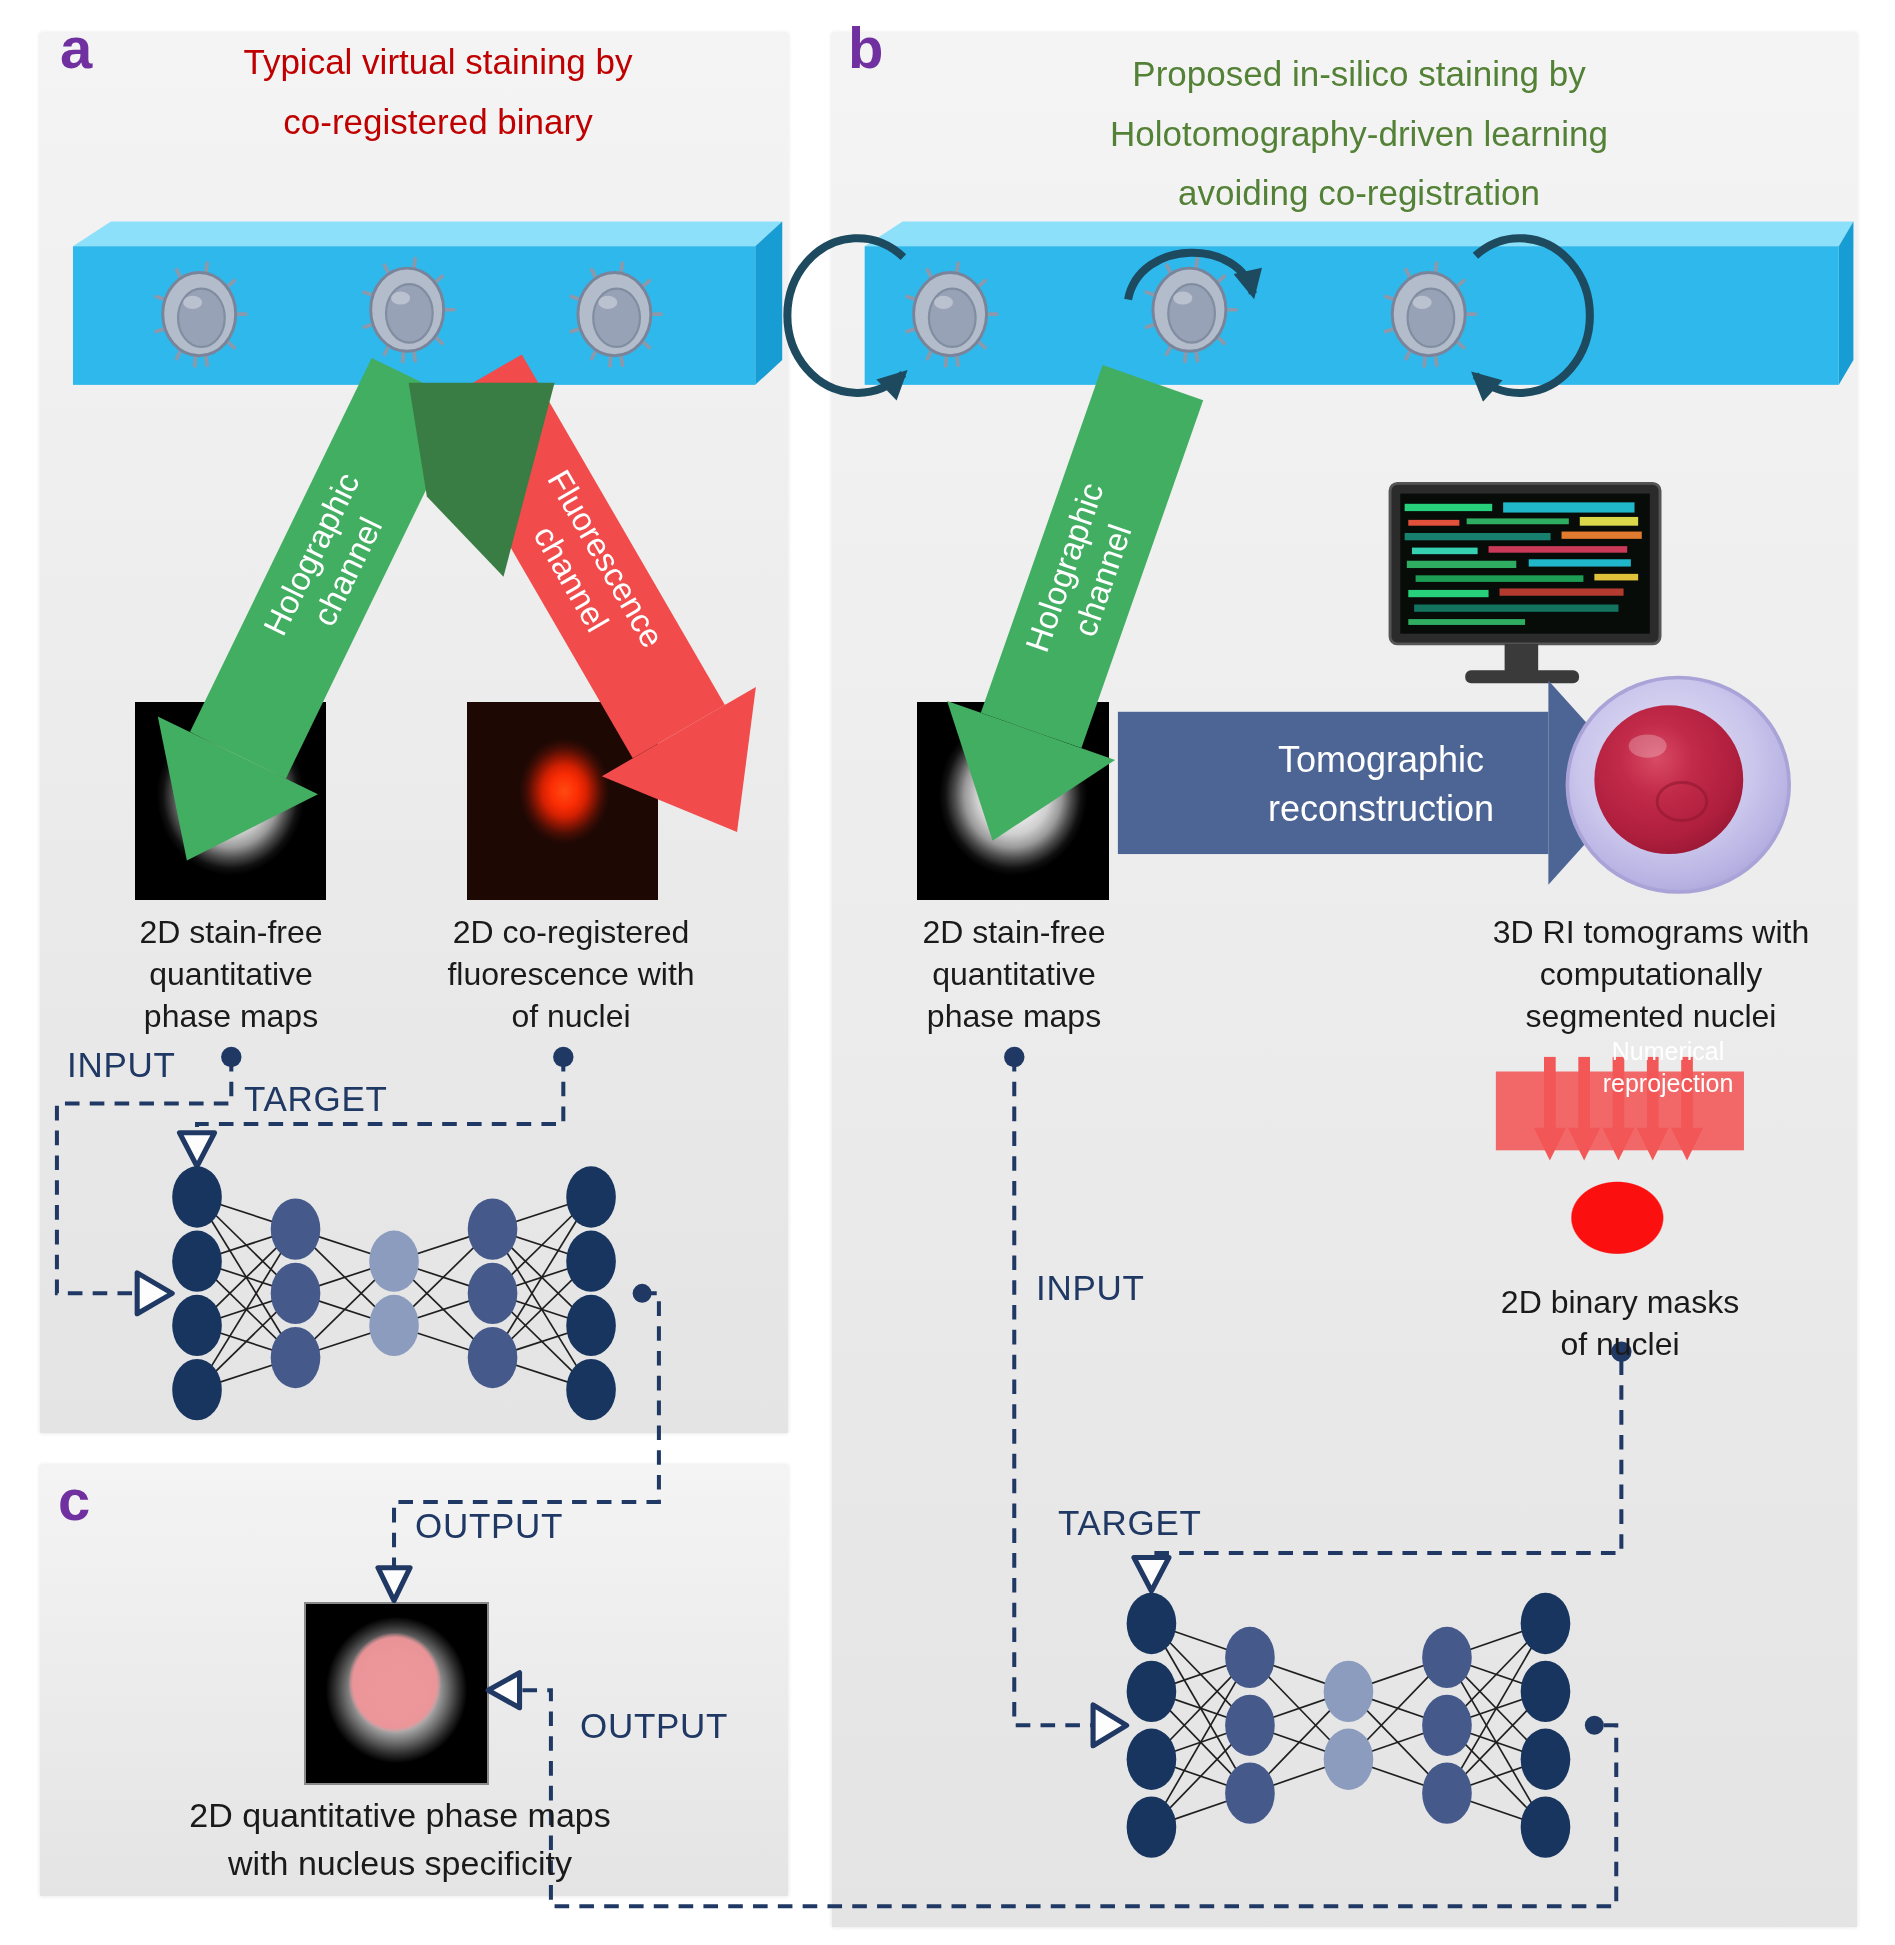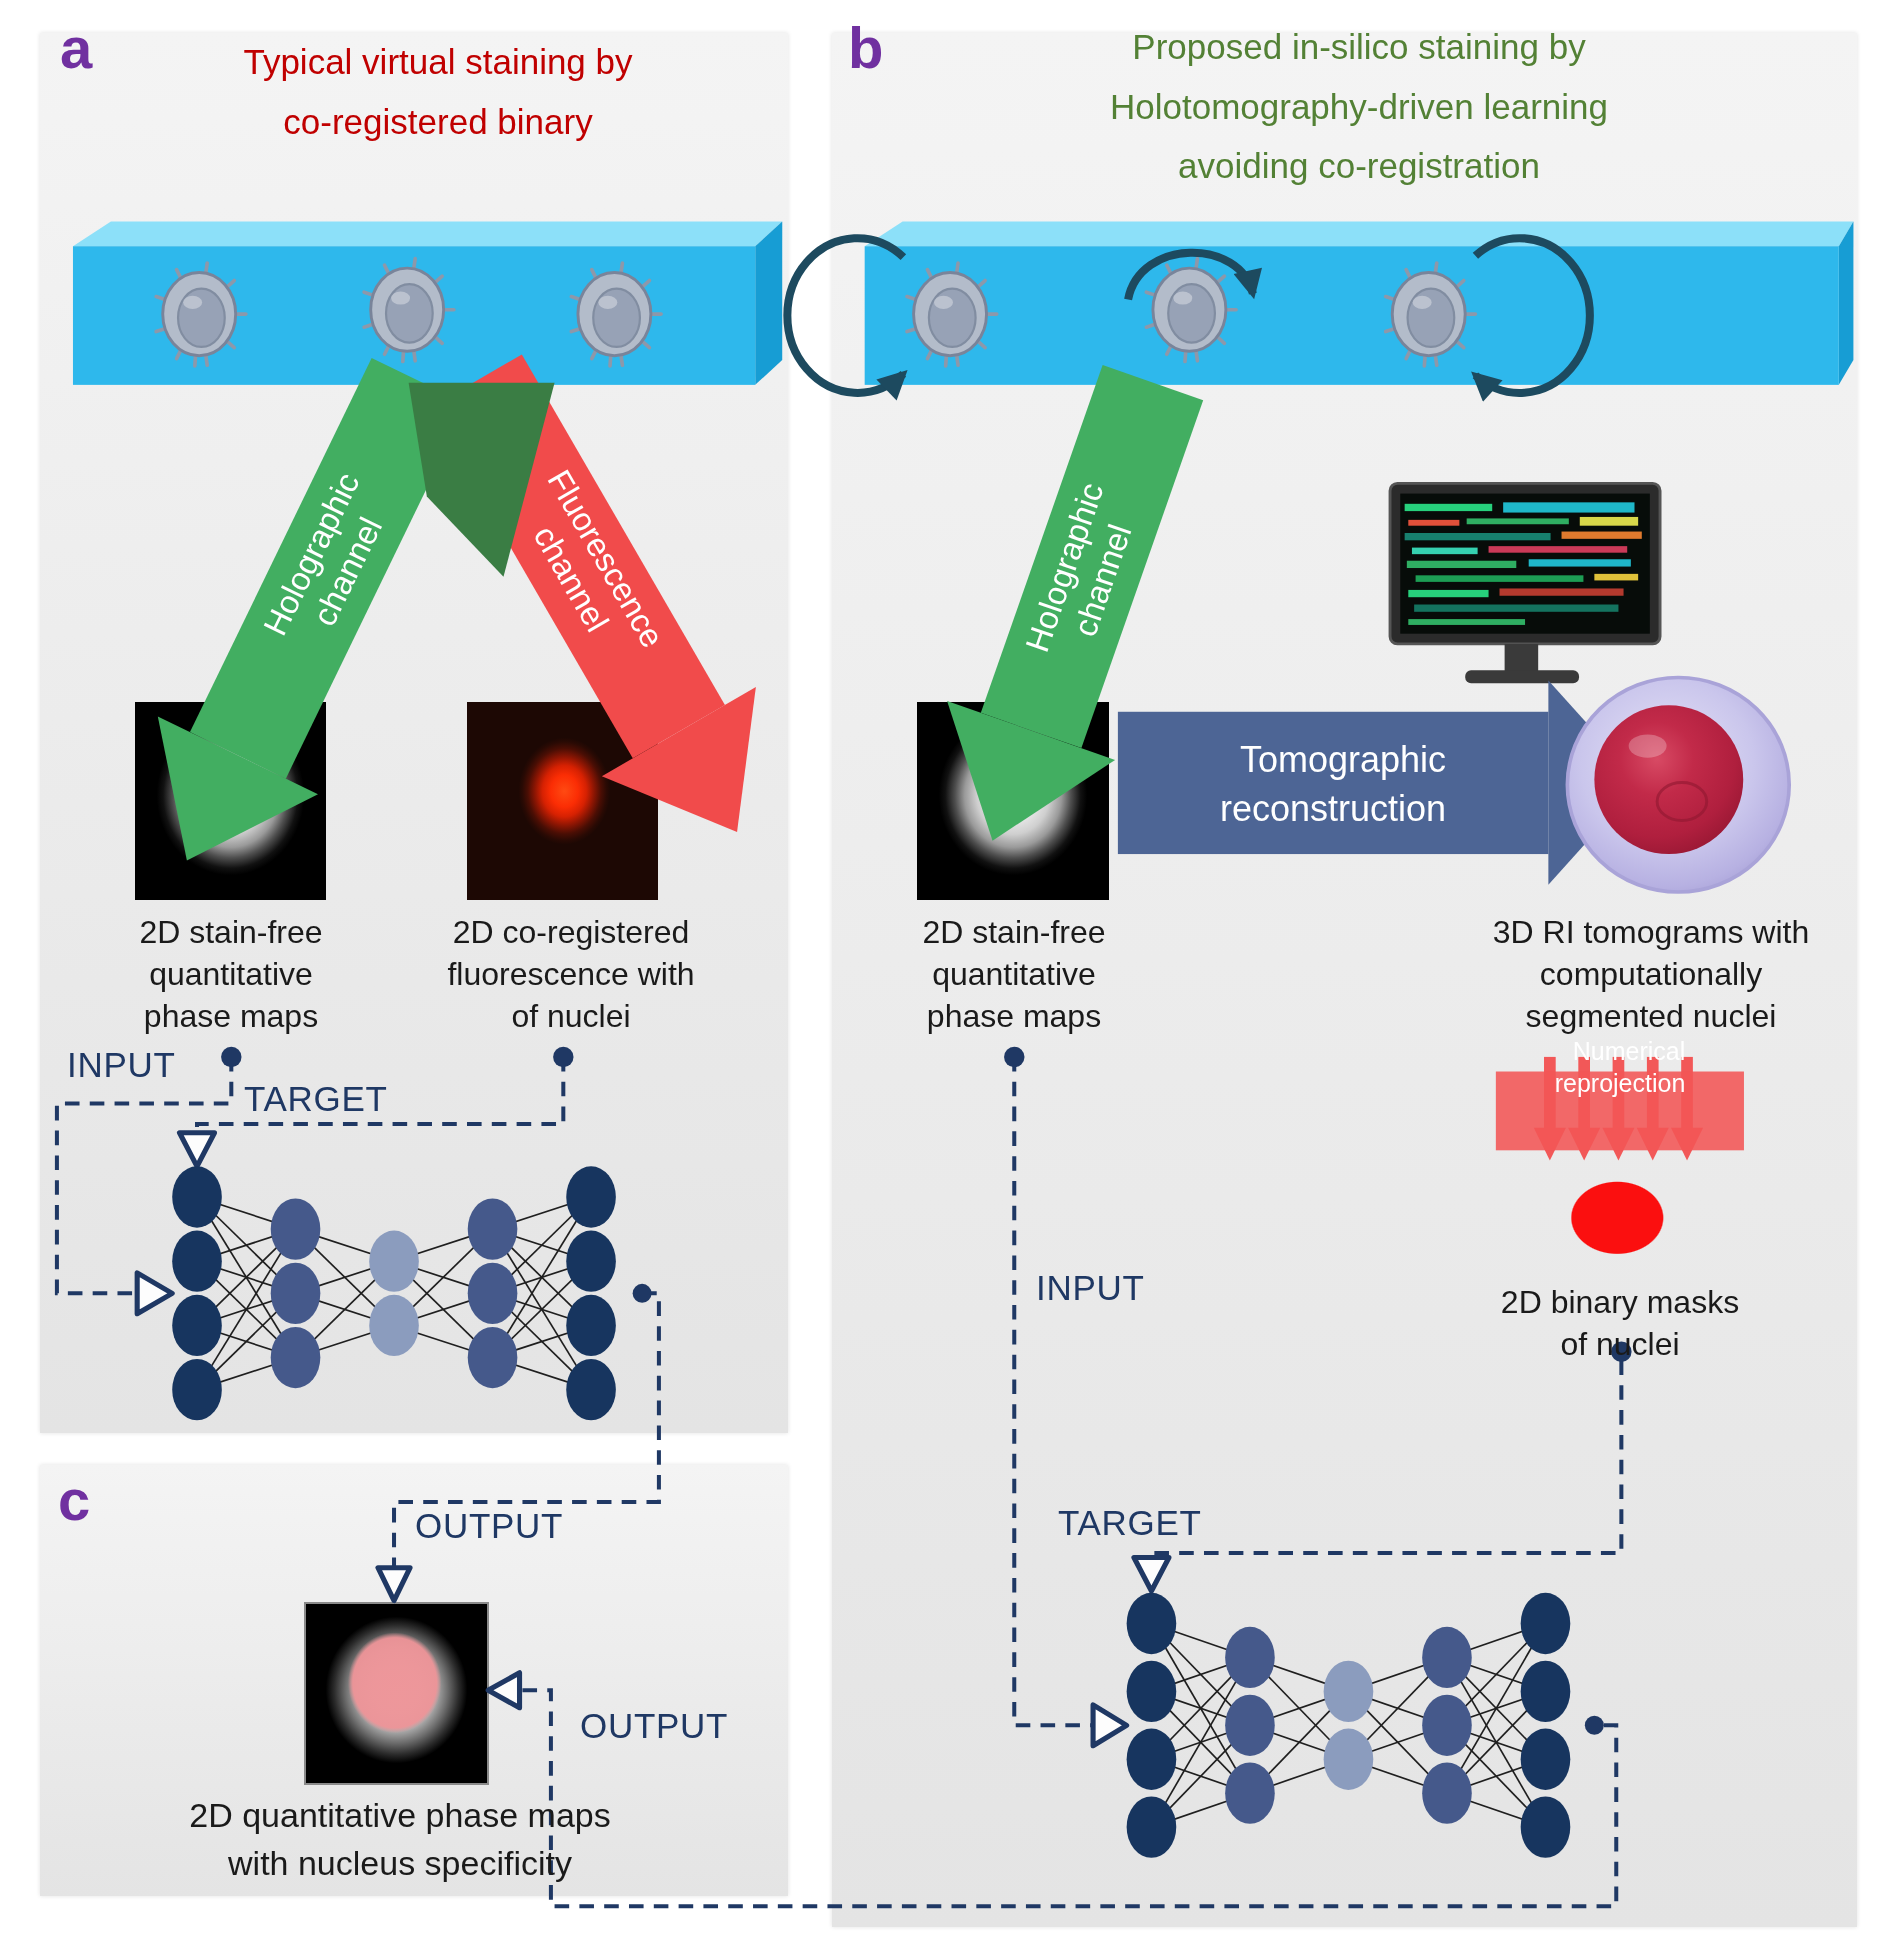--- a/index.html
+++ b/index.html
@@ -10,21 +10,21 @@
   #svgRoot{position:absolute;left:0;top:0;pointer-events:none;}
   .txt{position:absolute;white-space:nowrap;}
   .ctr{transform:translateX(-50%);text-align:center;}
   .title-a{font-size:35px;line-height:1.7;color:#c00000;}
   .title-b{font-size:35px;line-height:1.7;color:#538135;}
   .plate{font-size:58px;font-weight:bold;color:#7030a0;line-height:1;}
   .cap{font-size:32px;line-height:1.32;color:#1a1a1a;}
   .cap46{font-size:34px;line-height:1.4;color:#1a1a1a;}
   .io{font-size:35px;color:#1f3864;letter-spacing:0.7px;}
   .arrlab{position:absolute;color:#ffffff;font-size:33px;line-height:1.22;text-align:center;}
-  .banlab{position:absolute;color:#ffffff;text-align:right;}
+  .banlab{position:absolute;color:#ffffff;text-align:center;margin-left:48px;}
   .img{position:absolute;background-color:#000;}
   
   .gray-cell{background:
      radial-gradient(ellipse 42% 44% at 50% 47%, #ffffff 0%, #ececec 26%, #cfcfcf 45%, #9a9a9a 60%, #4f4f4f 72%, #111 84%, #000 92%);}
   
   .red-cell{background:
      radial-gradient(ellipse 24% 27% at 51% 45%, #ff4a12 0%, #fb2d04 30%, #d62102 48%, #8f1603 64%, #4a0e04 80%, #2a0a04 92%, #1d0804 100%);}
   
   .pink-cell{background:
      radial-gradient(ellipse 34% 37% at 49% 44%, rgba(238,148,152,0.97) 0%, rgba(238,148,152,0.95) 68%, rgba(238,148,152,0) 76%),
@@ -317,21 +317,21 @@
 </svg>
 
 <div class="txt plate" style="left:60px;top:19px;">a</div>
 <div class="txt plate" style="left:848px;top:19px;">b</div>
 <div class="txt plate" style="left:58px;top:1471px;">c</div>
 
 <div class="txt ctr title-a" style="left:431px;top:32px;margin-left:7px;">
   <div>Typical virtual staining by</div>
   <div>co-registered binary</div>
 </div>
-<div class="txt ctr title-b" style="left:1359px;top:17px;text-align:center;">
+<div class="txt ctr title-b" style="left:1359px;top:44px;text-align:center;">
   <div>Proposed in-silico staining by</div>
   <div>Holotomography-driven learning</div>
   <div>avoiding co-registration</div>
 </div>
 
 <div class="arrlab" style="left:330px;top:563px;transform:translate(-50%,-50%) rotate(-64deg);">
   <div>Holographic</div>
     <div>channel</div>
 </div>
 <div class="arrlab" style="left:588px;top:569px;transform:translate(-50%,-50%) rotate(60deg);">

